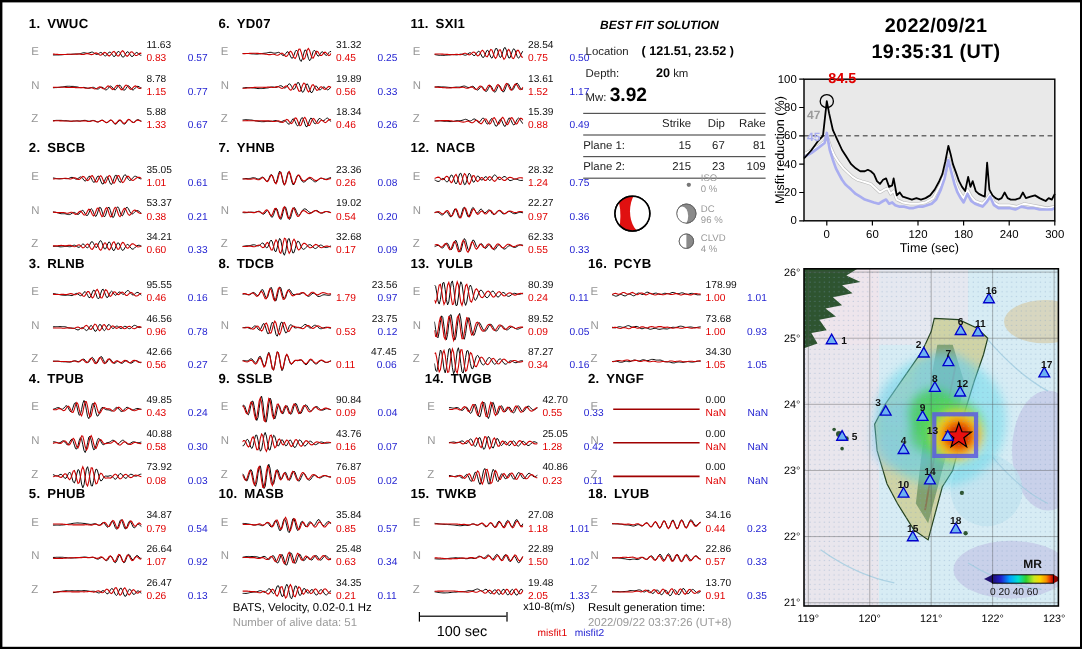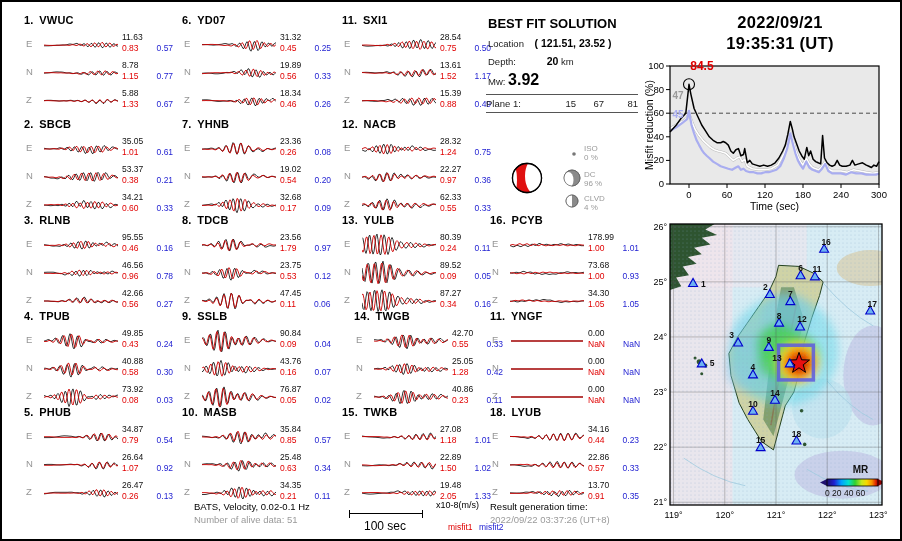--- a/index.html
+++ b/index.html
@@ -9,21 +9,21 @@
   .station{position:absolute;width:158px;height:100px;}
   .st-head{position:absolute;left:6px;top:0;font-size:11px;font-weight:bold;color:#000;letter-spacing:.2px;}
   .chrow{position:absolute;left:0;height:28px;width:158px;}
   .chletter{position:absolute;left:8px;top:7px;font-size:9.5px;color:#949494;}
   .wavebox{position:absolute;left:26px;top:1px;}
   .nums{position:absolute;left:104px;top:1px;font-size:8.5px;line-height:10.5px;white-space:nowrap;}
   .amp{color:#111;}
   .m1{color:#e00000;margin-right:18px;}
   .m2{color:#2424d2;}
   .sol{position:absolute;left:482px;top:12px;width:162px;height:198px;font-size:9.5px;color:#222;}
-  .sol-title{position:absolute;left:4px;top:2px;font-size:13px;font-weight:bold;color:#000;}
+  .sol-title{position:absolute;left:16px;top:2px;font-size:10px;font-weight:bold;color:#000;font-style:italic;}
   .sol-row{position:absolute;left:4px;white-space:nowrap;}
   .sol-val{font-weight:bold;color:#000;font-size:10.5px;}
   .mw-big{font-weight:bold;font-size:16px;color:#000;}
   .sdr{position:absolute;left:2px;top:80px;width:152px;border-top:1px solid #555;}
   .sdr-row{display:grid;grid-template-columns:50px 40px 28px 34px;height:17px;align-items:center;}
   .sdr-row span{text-align:right;font-size:9.5px;}
   .sdr-row .lab{text-align:left;}
   .sdr-hd{border-bottom:1px solid #555;}
   .sdr-r1{border-bottom:1px solid #555;}
   .sdr-r2{border-bottom:1px solid #555;}
@@ -288,21 +288,21 @@
           <svg width="74" height="26" class="wavebox" style="position:absolute;left:26px;top:1px;">
             <polyline points="0,13.5 1,13.2 2,13.0 3,12.9 4,12.8 5,12.7 6,12.6 7,12.5 8,12.2 9,12.0 10,12.0 11,12.3 12,12.7 13,13.0 14,12.7 15,11.8 16,10.8 17,10.5 18,11.4 19,13.2 20,14.5 21,14.2 22,12.0 23,9.2 24,8.0 25,9.7 26,13.6 27,17.2 28,17.7 29,14.5 30,9.6 31,6.7 32,8.1 33,13.3 34,18.8 35,20.7 36,17.8 37,12.1 38,7.4 39,6.8 40,10.4 41,15.5 42,18.8 43,18.5 44,15.2 45,11.3 46,9.0 47,9.2 48,11.2 49,13.7 50,15.3 51,15.8 52,15.3 53,14.3 54,13.1 55,12.2 56,11.9 57,12.1 58,13.0 59,14.1 60,14.9 61,15.1 62,14.5 63,13.6 64,12.7 65,12.2 66,12.4 67,13.0 68,13.7 69,14.2 70,14.3 71,14.1 72,13.6 73,13.2 74,13.0" fill="none" stroke="#000000" stroke-width="0.8"></polyline>
             <polyline points="0,13.3 1,13.4 2,13.4 3,13.4 4,13.3 5,13.2 6,13.1 7,13.2 8,13.3 9,13.5 10,13.6 11,13.4 12,12.8 13,12.3 14,12.2 15,12.7 16,13.7 17,14.4 18,14.0 19,12.5 20,10.7 21,10.1 22,11.4 23,14.1 24,16.4 25,16.4 26,13.6 27,9.8 28,7.8 29,9.4 30,13.8 31,18.1 32,19.1 33,15.8 34,10.4 35,6.5 36,7.0 37,11.3 38,16.5 39,19.1 40,17.5 41,13.1 42,8.8 43,7.3 44,8.9 45,12.4 46,15.3 47,16.4 48,15.5 49,13.6 50,11.8 51,10.8 52,10.8 53,11.5 54,12.5 55,13.6 56,14.4 57,14.5 58,14.1 59,13.2 60,12.3 61,11.7 62,11.9 63,12.6 64,13.5 65,14.3 66,14.5 67,14.3 68,13.7 69,13.2 70,13.0 71,13.1 72,13.4 73,13.7 74,13.9" fill="none" stroke="#cc0000" stroke-width="0.9"></polyline>
           </svg>
           <div class="nums">
             <div class="amp">32.68</div>
             <div><span class="m1">0.17</span><span class="m2">0.09</span></div>
           </div>
         </div>
       </div>
-      <div class="station" style="left: 174px; top: 212px;">
+      <div class="station" style="left: 174px; top: 212px; text-align: right;">
         <div class="st-head">8. TDCB</div>
         <div class="chrow" style="top: 17px;">
           <span class="chletter">E</span>
           <svg width="74" height="26" class="wavebox" style="position:absolute;left:26px;top:1px;">
             <polyline points="0,13.3 1,13.1 2,12.9 3,13.0 4,13.4 5,13.7 6,13.7 7,13.2 8,12.3 9,11.7 10,11.9 11,12.9 12,14.1 13,14.5 14,13.4 15,11.3 16,9.5 17,9.4 18,11.6 19,14.7 20,16.6 21,15.7 22,12.2 23,8.6 24,7.4 25,9.8 26,14.5 27,18.4 28,18.7 29,15.2 30,10.2 31,7.2 32,7.8 33,11.5 34,15.5 35,17.3 36,16.0 37,12.8 38,10.0 39,9.1 40,10.0 41,11.8 42,13.2 43,13.6 44,13.4 45,13.2 46,13.2 47,13.3 48,13.2 49,12.7 50,12.1 51,12.0 52,12.5 53,13.6 54,14.6 55,15.0 56,14.6 57,13.7 58,12.8 59,12.3 60,12.6 61,13.4 62,14.4 63,15.0 64,15.1 65,14.8 66,14.3 67,13.8 68,13.6 69,13.7 70,13.9 71,14.1 72,14.1 73,13.9 74,13.5" fill="none" stroke="#000000" stroke-width="0.8"></polyline>
             <polyline points="0,12.7 1,12.6 2,12.7 3,13.0 4,13.3 5,13.5 6,13.2 7,12.7 8,12.2 9,12.2 10,13.0 11,14.2 12,15.0 13,14.6 14,13.1 15,11.4 16,10.8 17,12.2 18,14.8 19,17.0 20,17.0 21,14.3 22,10.7 23,8.5 24,9.6 25,13.3 26,17.3 27,18.6 28,16.3 29,11.8 30,8.1 31,7.7 32,10.6 33,14.8 34,17.5 35,17.2 36,14.5 37,11.5 38,9.9 39,10.5 40,12.2 41,13.9 42,14.5 43,14.2 44,13.6 45,13.2 46,13.1 47,13.0 48,12.6 49,12.0 50,11.7 51,12.0 52,12.8 53,13.8 54,14.3 55,14.1 56,13.2 57,12.2 58,11.6 59,11.6 60,12.2 61,13.0 62,13.6 63,13.7 64,13.3 65,12.6 66,12.1 67,11.8 68,11.9 69,12.2 70,12.6 71,12.9 72,13.0 73,12.9 74,12.8" fill="none" stroke="#cc0000" stroke-width="0.9"></polyline>
           </svg>
           <div class="nums">
             <div class="amp">23.56</div>
             <div><span class="m1">1.79</span><span class="m2">0.97</span></div>
@@ -613,21 +613,21 @@
             <polyline points="0,13.3 1,13.2 2,13.1 3,13.0 4,13.0 5,13.3 6,13.7 7,13.9 8,13.9 9,13.7 10,13.3 11,13.0 12,13.0 13,13.2 14,13.4 15,13.4 16,13.0 17,12.5 18,12.1 19,12.0 20,12.3 21,12.6 22,12.8 23,12.7 24,12.4 25,12.0 26,11.8 27,11.9 28,12.2 29,12.5 30,12.5 31,12.2 32,11.8 33,11.5 34,11.5 35,11.6 36,11.9 37,12.1 38,12.1 39,12.1 40,12.0 41,12.2 42,12.6 43,13.0 44,13.4 45,13.5 46,13.6 47,13.6 48,13.7 49,14.0 50,14.3 51,14.4 52,14.4 53,14.1 54,13.8 55,13.6 56,13.6 57,13.8 58,13.9 59,14.0 60,13.8 61,13.6 62,13.4 63,13.3 64,13.4 65,13.6 66,13.7 67,13.8 68,13.7 69,13.5 70,13.3 71,13.1 72,13.0 73,13.0 74,13.0" fill="none" stroke="#000000" stroke-width="0.8"></polyline>
             <polyline points="0,13.3 1,13.4 2,13.3 3,13.0 4,12.7 5,12.4 6,12.4 7,12.6 8,12.8 9,12.8 10,12.5 11,12.2 12,12.0 13,12.0 14,12.3 15,12.7 16,12.9 17,12.9 18,12.6 19,12.3 20,12.2 21,12.5 22,12.9 23,13.2 24,13.3 25,13.1 26,12.7 27,12.5 28,12.6 29,12.9 30,13.2 31,13.5 32,13.4 33,13.2 34,13.0 35,13.0 36,13.2 37,13.5 38,13.7 39,13.7 40,13.6 41,13.4 42,13.2 43,13.3 44,13.4 45,13.5 46,13.4 47,13.2 48,12.9 49,12.8 50,12.9 51,13.0 52,13.2 53,13.3 54,13.1 55,13.0 56,12.9 57,12.9 58,13.1 59,13.4 60,13.5 61,13.5 62,13.4 63,13.2 64,13.0 65,13.0 66,13.0 67,13.1 68,13.2 69,13.2 70,13.1 71,12.9 72,12.8 73,12.7 74,12.7" fill="none" stroke="#cc0000" stroke-width="0.9"></polyline>
           </svg>
           <div class="nums">
             <div class="amp">34.30</div>
             <div><span class="m1">1.05</span><span class="m2">1.05</span></div>
           </div>
         </div>
       </div>
       <div class="station" style="left: 482px; top: 308px;">
-        <div class="st-head">11. YNGF</div>
+        <div class="st-head">2. YNGF</div>
         <div class="chrow" style="top: 17px;">
           <span class="chletter">E</span>
           <svg width="74" height="26" class="wavebox" style="position:absolute;left:26px;top:1px;">
             <line x1="1" y1="13" x2="73" y2="13" stroke="#a00000" stroke-width="1.3"></line>
           </svg>
           <div class="nums">
             <div class="amp">0.00</div>
             <div><span class="m1">NaN</span><span class="m2">NaN</span></div>
           </div>
         </div>
@@ -699,25 +699,37 @@
     <div class="sol-row" style="top:41px;">
       <span>Depth:</span>
       <span class="sol-val" style="margin-left:28px;">20</span>
       <span>km</span>
     </div>
     <div class="sol-row" style="top:57px;">
       <span>Mw:</span>
       <span class="mw-big" style="">3.92</span>
     </div>
     <div class="sdr">
+      <div class="sdr-row sdr-hd">
+        <span class="lab"></span>
+        <span>Strike</span>
+        <span>Dip</span>
+        <span>Rake</span>
+      </div>
       <div class="sdr-row sdr-r1">
         <span class="lab">Plane 1:</span>
         <span>15</span>
         <span>67</span>
         <span>81</span>
+      </div>
+      <div class="sdr-row sdr-r2">
+        <span class="lab">Plane 2:</span>
+        <span>215</span>
+        <span>23</span>
+        <span>109</span>
       </div>
     </div>
 
     <svg class="abs" style="left:20px;top:142px;" width="46" height="46" viewBox="0 0 46 46">
       <defs>
           <clipPath id="bbclip">
             <circle cx="23" cy="22" r="14.5"></circle>
           </clipPath>
         </defs>
       <circle cx="23" cy="22" r="14.5" fill="#ffffff" stroke="#000" stroke-width="1.3"></circle>

